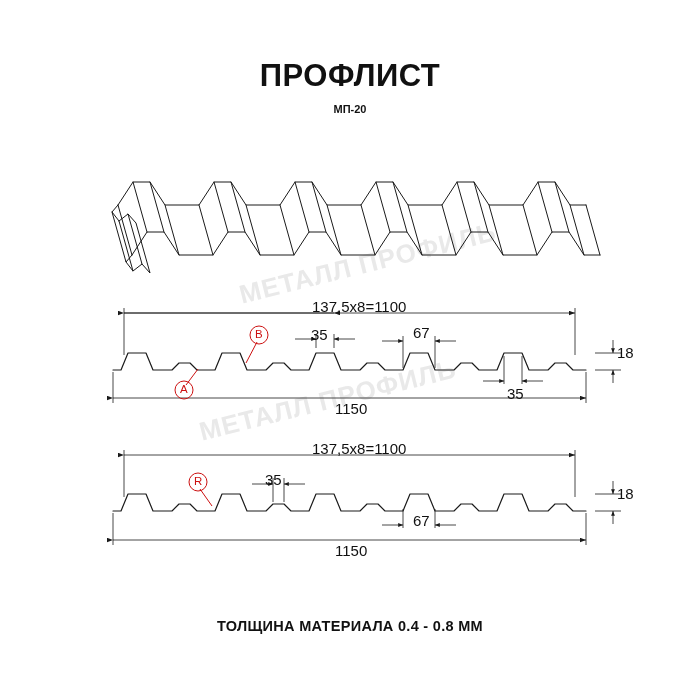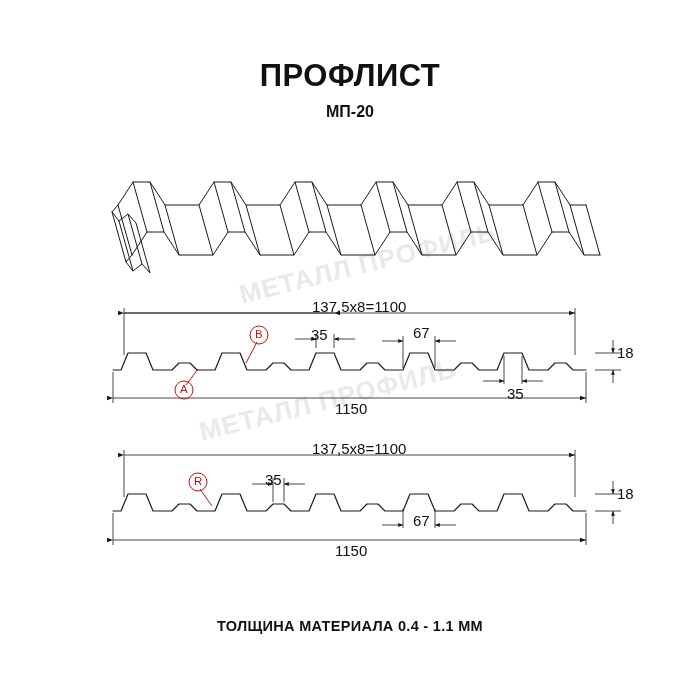--- a/index.html
+++ b/index.html
@@ -32,21 +32,21 @@
     font-weight: bold;
     letter-spacing: 0.5px;
     color: #111;
   }
   .subtitle {
     position: absolute;
     left: 0;
     top: 103px;
     width: 700px;
     text-align: center;
-    font-size: 16px;
+    font-size: 11px;
     font-weight: bold;
     color: #111;
   }
   .footer {
     position: absolute;
     left: 0;
     top: 618px;
     width: 700px;
     text-align: center;
     font-size: 14.5px;
@@ -249,21 +249,21 @@
   </g>
 
   <g stroke="#cc1111" stroke-width="1" fill="none">
     <line x1="200" y1="489" x2="212" y2="506"></line>
     <circle cx="198" cy="482" r="9"></circle>
   </g>
 </svg>
 
 <div class="title">ПРОФЛИСТ</div>
 <div class="subtitle">МП-20</div>
-<div class="footer">ТОЛЩИНА МАТЕРИАЛА 0.4 - 1.1 ММ</div>
+<div class="footer">ТОЛЩИНА МАТЕРИАЛА 0.4 - 0.8 ММ</div>
 
 <div class="dim" style="left:312px; top:298px;">137,5x8=1100</div>
 <div class="dim" style="left:335px; top:400px;">1150</div>
 <div class="dim" style="left:617px; top:344px;">18</div>
 <div class="dim" style="left:311px; top:326px;">35</div>
 <div class="dim" style="left:413px; top:324px;">67</div>
 <div class="dim" style="left:507px; top:385px;">35</div>
 
 <div class="marker" style="left:180px; top:383px;">A</div>
 <div class="marker" style="left:255px; top:328px;">B</div>

